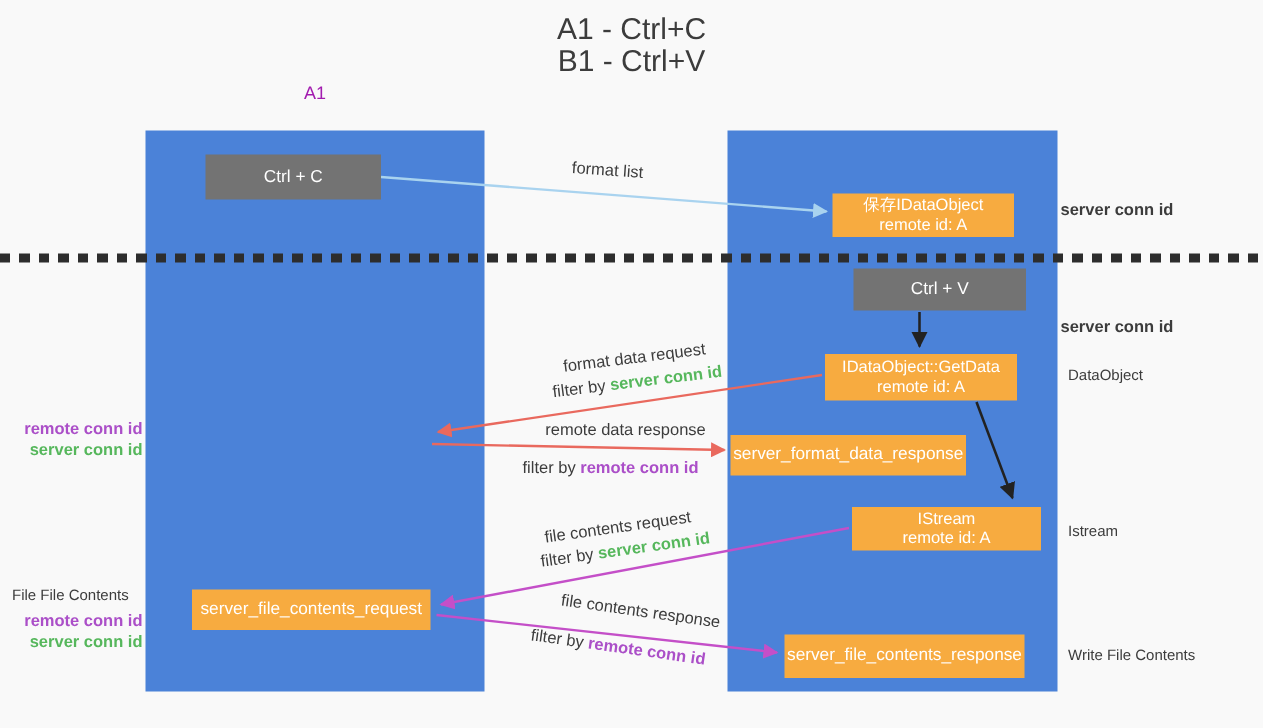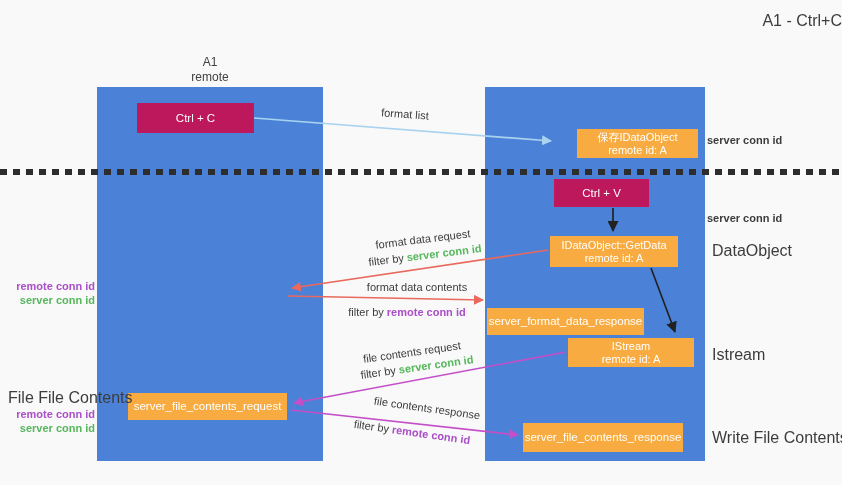--- a/index.html
+++ b/index.html
@@ -7,76 +7,76 @@
     width:842px;height:485px;
     background:#f9f9f9;
     font-family:"Liberation Sans", sans-serif;
     position:relative;
     overflow:hidden;
     color:#3b3b3b;
   }
   .canvas{position:absolute;left:0;top:0;width:842px;height:485px;}
   .title{
     position:absolute;left:0;top:10px;width:842px;
-    text-align:right;font-size:16px;line-height:21px;color:#3c3c3c;
+    text-align:center;font-size:20px;line-height:21px;color:#3c3c3c;
   }
   .col-header{
     position:absolute;top:55px;width:160px;
-    text-align:center;font-size:12px;line-height:15px;color:#404040;
+    text-align:center;font-size:12px;line-height:15px;color:#a21caf;
   }
   .column{
     position:absolute;top:87px;height:374px;
     background:#4b82d8;
   }
   .col-left{left:97px;width:226px;}
   .col-right{left:485px;width:220px;}
   .dotted-divider{
     position:absolute;left:0;top:169px;width:842px;height:6px;
     background:repeating-linear-gradient(90deg,#2d2d2d 0 7px,transparent 7px 13px);
   }
   svg.arrows{position:absolute;left:0;top:0;width:842px;height:485px;}
   .node{
     position:absolute;
     display:flex;flex-direction:column;align-items:center;justify-content:center;
     color:#ffffff;text-align:center;
     font-size:11px;line-height:13px;
   }
-  .node-green{background:#be185d;}
+  .node-green{background:#737373;}
   .node-orange{background:#f7ab40;}
   .node-single{font-size:11.5px;}
   .lbl{
     position:absolute;font-size:11px;line-height:13px;color:#3c3c3c;
     text-align:center;white-space:nowrap;
   }
   .tilt-m7{transform:rotate(-7deg);}
   .tilt-m8{transform:rotate(-8deg);}
   .tilt-p8{transform:rotate(8deg);}
   .tilt-p4{transform:rotate(4deg);}
   .green-b{color:#56b75c;font-weight:bold;}
   .purple-b{color:#ab4fc8;font-weight:bold;}
   .side-lbl{
-    position:absolute;font-size:16px;line-height:14px;color:#3c3c3c;white-space:nowrap;
+    position:absolute;font-size:10px;line-height:14px;color:#3c3c3c;white-space:nowrap;
   }
   .side-group{
     position:absolute;left:0;width:95px;text-align:right;
     font-size:11px;line-height:14px;font-weight:bold;white-space:nowrap;
   }
 </style>
 </head>
 <body>
 
 <div class="canvas">
 
   <div class="title">
     <div>A1 - Ctrl+C</div>
+    <div>B1 - Ctrl+V</div>
   </div>
 
   <div class="col-header" style="left:130px;">
     <div>A1</div>
-    <div>remote</div>
   </div>
   <div class="col-header" style="left:515px;">
   </div>
 
   <div class="column col-left"></div>
   <div class="column col-right"></div>
 
   <div class="dotted-divider"></div>
 
   <svg class="arrows">
@@ -100,36 +100,36 @@
     <line x1="288" y1="296" x2="483" y2="300" stroke="#e9695e" stroke-width="1.6" marker-end="url(#mRed)"></line>
     <line x1="651" y1="268" x2="675" y2="332" stroke="#222222" stroke-width="1.7" marker-end="url(#mBlack)"></line>
     <line x1="566" y1="352" x2="294" y2="403" stroke="#c44fc8" stroke-width="1.6" marker-end="url(#mMag)"></line>
     <line x1="291" y1="410" x2="518" y2="435" stroke="#c44fc8" stroke-width="1.6" marker-end="url(#mMag)"></line>
   </svg>
 
   <div class="node node-green node-single" style="left:137px;top:103px;width:117px;height:30px;">
     <span>Ctrl + C</span>
   </div>
 
-  <div class="node node-orange" style="left:555px;top:129px;width:121px;height:29px;margin-left:22px;">
+  <div class="node node-orange" style="left:555px;top:129px;width:121px;height:29px;">
     <span>保存IDataObject</span>
     <span>remote id: A</span>
   </div>
 
-  <div class="node node-green node-single" style="left:554px;top:179px;width:95px;height:28px;">
+  <div class="node node-green node-single" style="left:569px;top:179px;width:115px;height:28px;">
     <span>Ctrl + V</span>
   </div>
 
   <div class="node node-orange" style="left:550px;top:236px;width:128px;height:31px;">
     <span>IDataObject::GetData</span>
     <span>remote id: A</span>
   </div>
 
 
-  <div class="node node-orange node-single" style="left:487px;top:290px;width:157px;height:27px;margin-top:18px;">
+  <div class="node node-orange node-single" style="left:487px;top:290px;width:157px;height:27px;">
     <span>server_format_data_response</span>
   </div>
 
   <div class="node node-orange" style="left:568px;top:338px;width:126px;height:29px;">
     <span>IStream</span>
     <span>remote id: A</span>
   </div>
 
   <div class="node node-orange node-single" style="left:523px;top:423px;width:160px;height:29px;">
     <span>server_file_contents_response</span>
@@ -137,21 +137,21 @@
 
   <div class="node node-orange node-single" style="left:128px;top:393px;width:159px;height:27px;">
     <span>server_file_contents_request</span>
   </div>
 
   <div class="lbl tilt-p4" style="left:365px;top:108px;width:80px;">format list</div>
 
   <div class="lbl tilt-m7" style="left:373px;top:233px;width:100px;">format data request</div>
   <div class="lbl tilt-m7" style="left:365px;top:249px;width:120px;"><span>filter by </span><span class="green-b">server conn id</span></div>
 
-  <div class="lbl" style="left:362px;top:281px;width:110px;">format data contents</div>
+  <div class="lbl" style="left:362px;top:281px;width:110px;">remote data response</div>
   <div class="lbl" style="left:347px;top:306px;width:120px;"><span>filter by </span><span class="purple-b">remote conn id</span></div>
 
   <div class="lbl tilt-m8" style="left:362px;top:346px;width:100px;">file contents request</div>
   <div class="lbl tilt-m8" style="left:357px;top:361px;width:120px;"><span>filter by </span><span class="green-b">server conn id</span></div>
 
   <div class="lbl tilt-p8" style="left:372px;top:402px;width:110px;">file contents response</div>
   <div class="lbl tilt-p8" style="left:352px;top:426px;width:120px;"><span>filter by </span><span class="purple-b">remote conn id</span></div>
 
   <div class="side-lbl green-b" style="left:707px;top:133px;font-size:11px;">server conn id</div>
   <div class="side-lbl green-b" style="left:707px;top:211px;font-size:11px;">server conn id</div>

